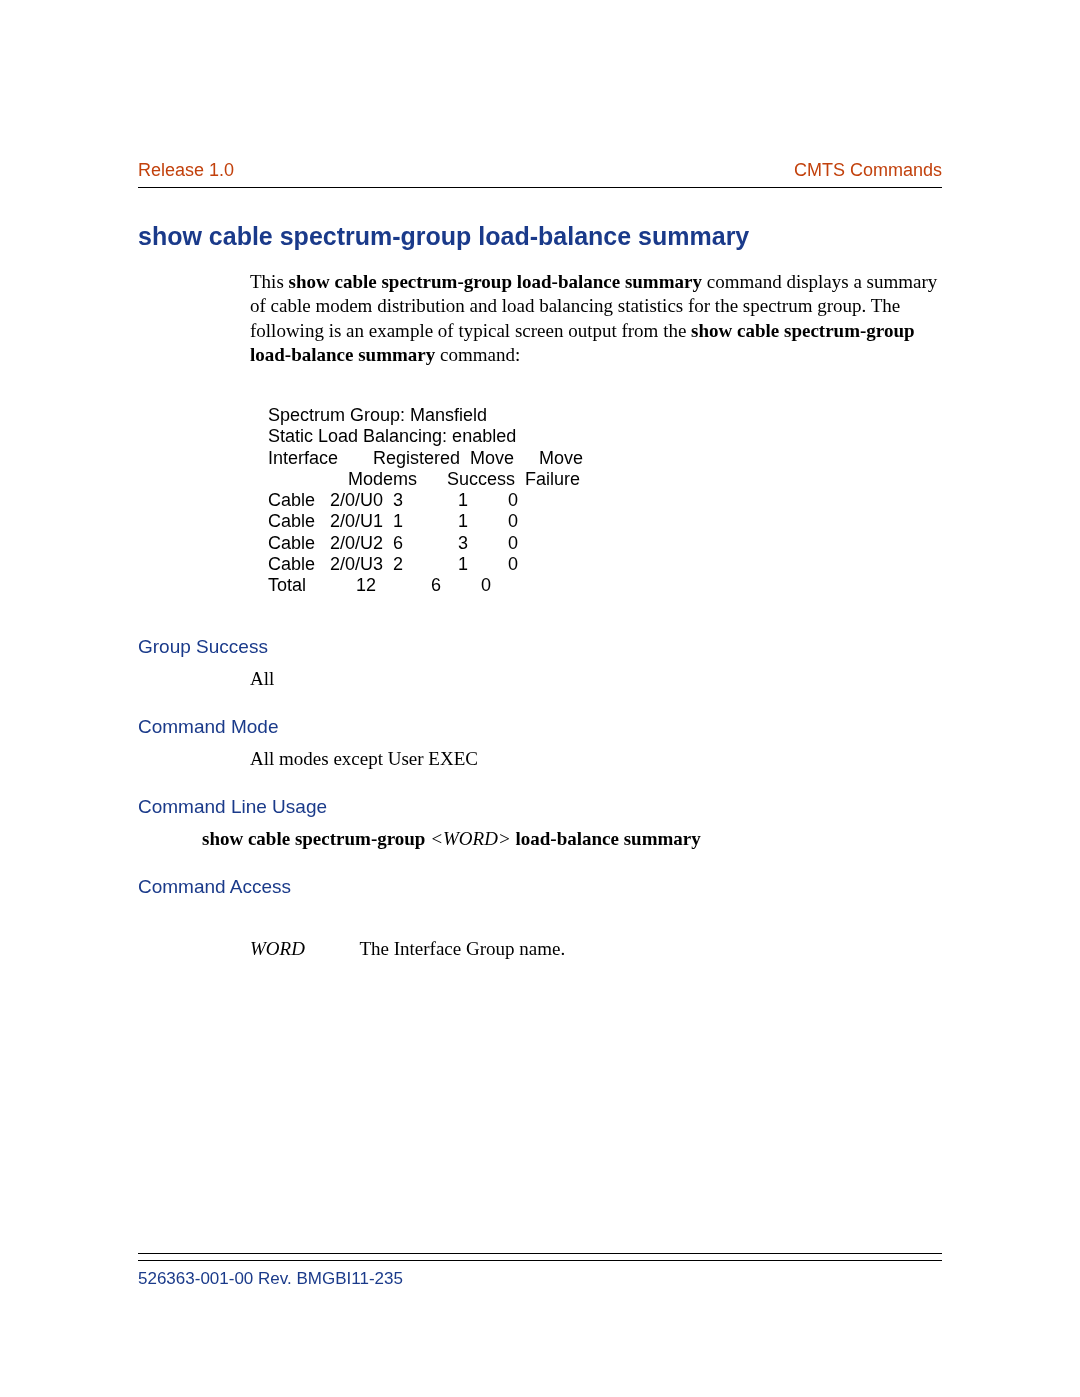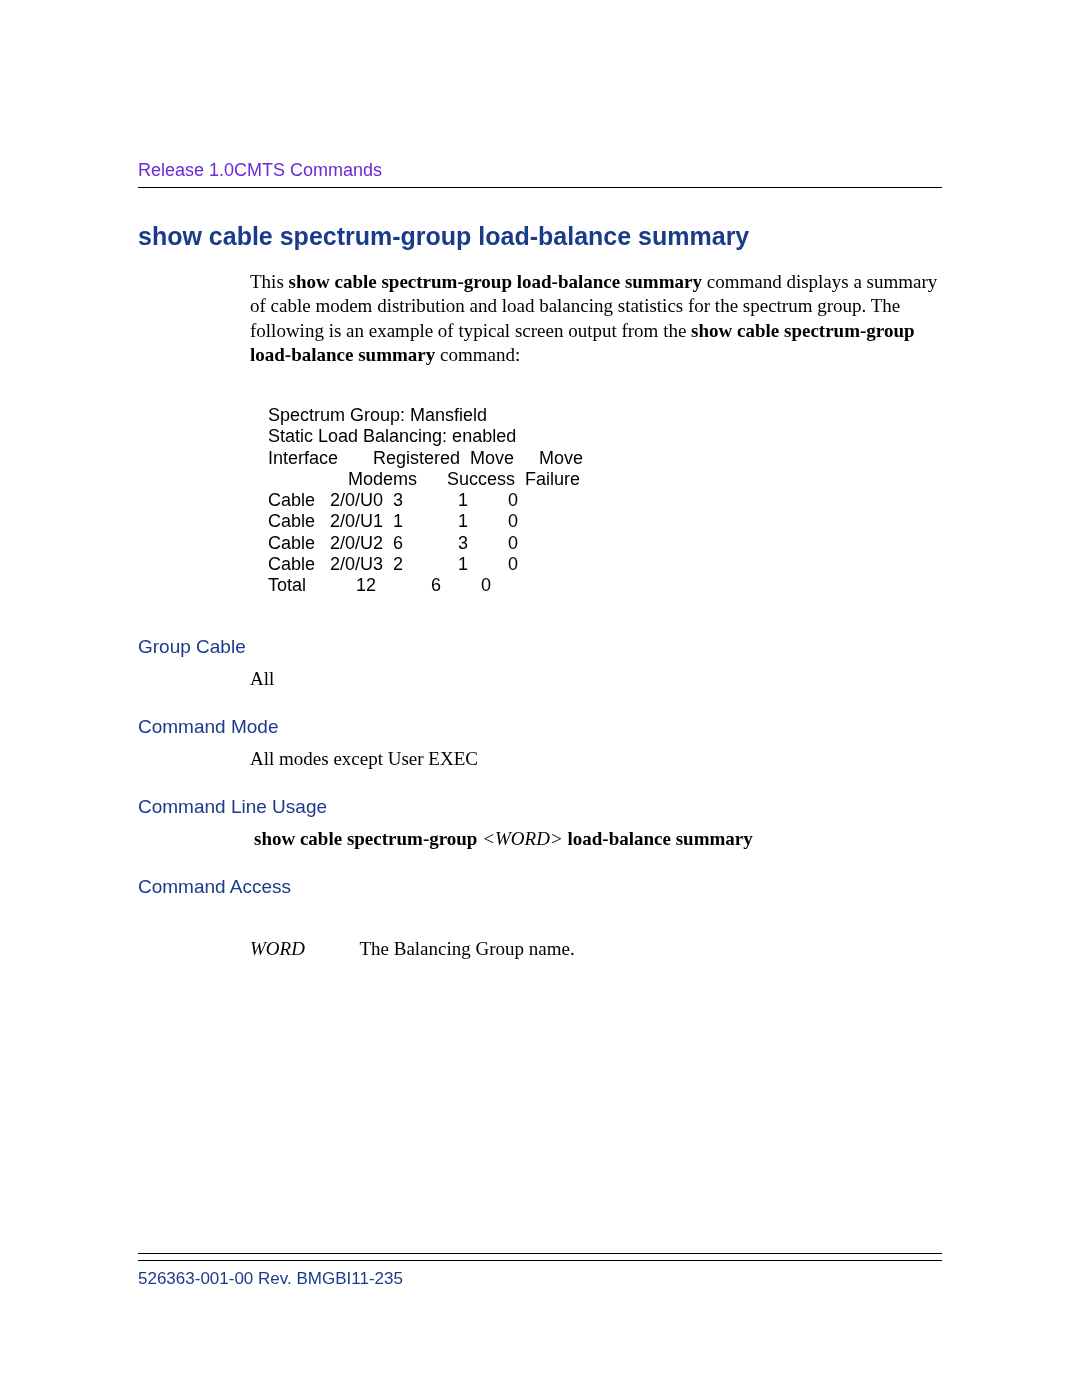--- a/index.html
+++ b/index.html
@@ -17,24 +17,24 @@
   .page {
     position: absolute;
     top: 0; left: 0;
     width: 1080px;
     height: 1397px;
     box-sizing: border-box;
     padding: 160px 138px 0 138px;
   }
   .header-row {
     display: flex;
-    justify-content: flex-start;
+    justify-content: space-between;
     font-family: Arial, Helvetica, sans-serif;
     font-size: 18px;
-    color: #6d28d9;
+    color: #c2410c;
     padding-bottom: 6px;
     border-bottom: 1px solid #000;
   }
   .title {
     font-family: Arial, Helvetica, sans-serif;
     font-weight: bold;
     font-size: 25px;
     color: #1a3a8a;
     margin-top: 34px;
     margin-bottom: 18px;
@@ -58,21 +58,21 @@
     font-size: 19px;
     color: #1a3a8a;
     margin-top: 26px;
     margin-bottom: 10px;
   }
   .indented {
     margin-left: 112px;
     font-family: Liberation Serif, serif;
   }
   .usage {
-    margin-left: 116px;
+    margin-left: 64px;
     font-weight: bold;
   }
   .usage .ital { font-style: italic; font-weight: normal; }
   .syntax-row {
     margin-left: 112px;
     margin-top: 40px;
   }
   .syntax-term {
     display: inline-block;
     font-style: italic;
@@ -114,35 +114,35 @@
   <div class="codeblock">Spectrum Group: Mansfield
 Static Load Balancing: enabled
 Interface       Registered  Move     Move
                 Modems      Success  Failure
 Cable   2/0/U0  3           1        0
 Cable   2/0/U1  1           1        0
 Cable   2/0/U2  6           3        0
 Cable   2/0/U3  2           1        0
 Total          12           6        0</div>
 
-  <div class="section-label" style="margin-top:40px;">Group Cable</div>
+  <div class="section-label" style="margin-top:40px;">Group Success</div>
   <div class="indented">All</div>
 
   <div class="section-label">Command Mode</div>
   <div class="indented">All modes except User EXEC</div>
 
   <div class="section-label">Command Line Usage</div>
   <div class="usage">
     <span>show cable spectrum-group </span><span class="ital">&lt;</span><span class="ital">WORD</span><span class="ital">&gt;</span><span> load-balance summary</span>
   </div>
 
   <div class="section-label">Command Access</div>
   <div class="syntax-row">
     <span class="syntax-term">WORD</span>
-    <span>The Balancing Group name.</span>
+    <span>The Interface Group name.</span>
   </div>
 
   <div class="footer">
     <div class="footer-line1"></div>
     <div class="footer-line2"></div>
     <div class="footer-row">
       <span>526363-001-00 Rev. B</span>
       <span>MGBI</span>
       <span>11-235</span>
     </div>

